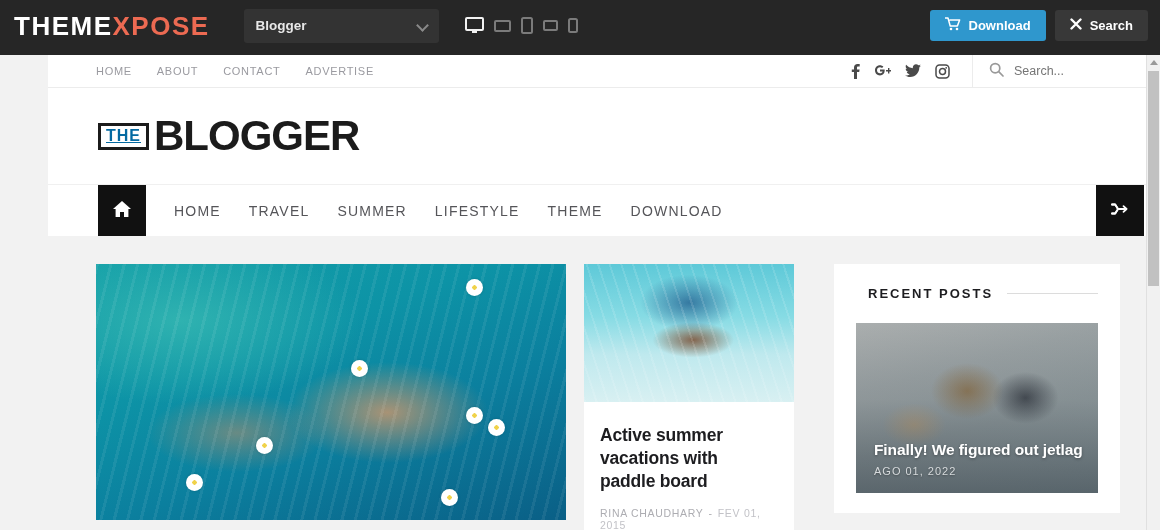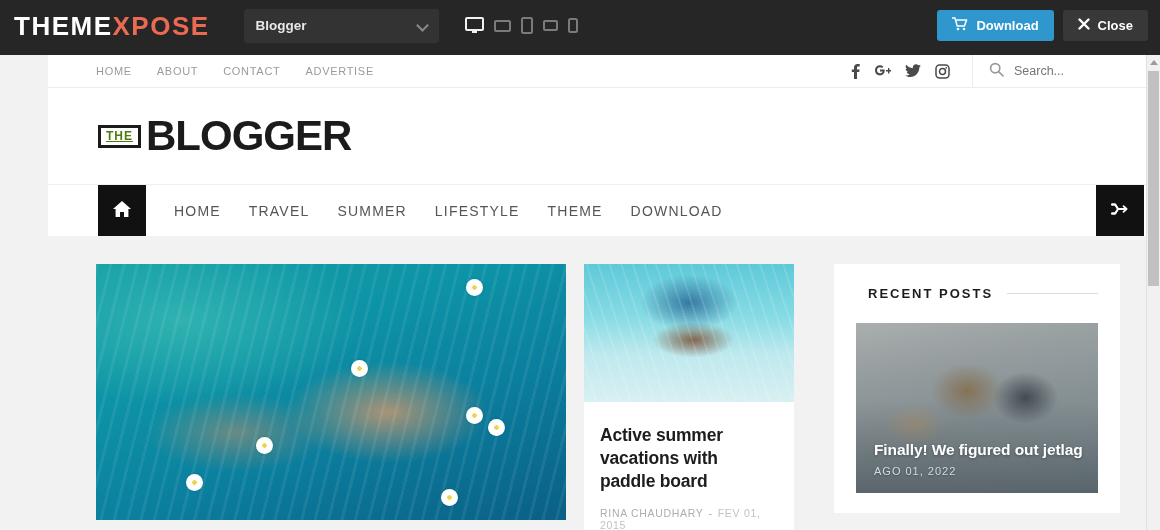--- a/index.html
+++ b/index.html
@@ -97,22 +97,22 @@
   }
 
   
   .logoband {
     height: 96px; background: #ffffff;
     display: flex; align-items: center; padding-left: 50px;
   }
   .logo { display: flex; align-items: center; gap: 5px; }
   .logo-the {
     border: 3px solid #1b1b1b;
-    font-size: 12px; font-weight: bold; letter-spacing: 1px;
-    padding: 2px 5px 3px; color: #4d7c0f; line-height: 1; text-decoration: underline;
+    font-size: 16px; font-weight: bold; letter-spacing: 1px;
+    padding: 2px 5px 3px; color: #0369a1; line-height: 1; text-decoration: underline;
   }
   .logo-main {
     font-size: 42px; font-weight: bold; letter-spacing: -1px;
     color: #1b1b1b; line-height: 1;
   }
 
   
   .mainnav {
     height: 52px; background: #ffffff;
     display: flex; align-items: stretch;
@@ -294,21 +294,21 @@
           </svg>
       </span>
       <span>Download</span>
     </div>
     <div class="btn btn-close">
       <span>
         <svg width="12" height="12" viewBox="0 0 12 12">
             <path d="M1.5 1.5 L10.5 10.5 M10.5 1.5 L1.5 10.5" stroke="#ffffff" stroke-width="2.4" stroke-linecap="round"></path>
           </svg>
       </span>
-      <span>Close</span>
+      <span>Search</span>
     </div>
   </div>
 </div>
 
 <div class="site">
 
   <div class="utilbar">
     <nav class="utilnav">
       <a>HOME</a>
       <a>ABOUT</a>

